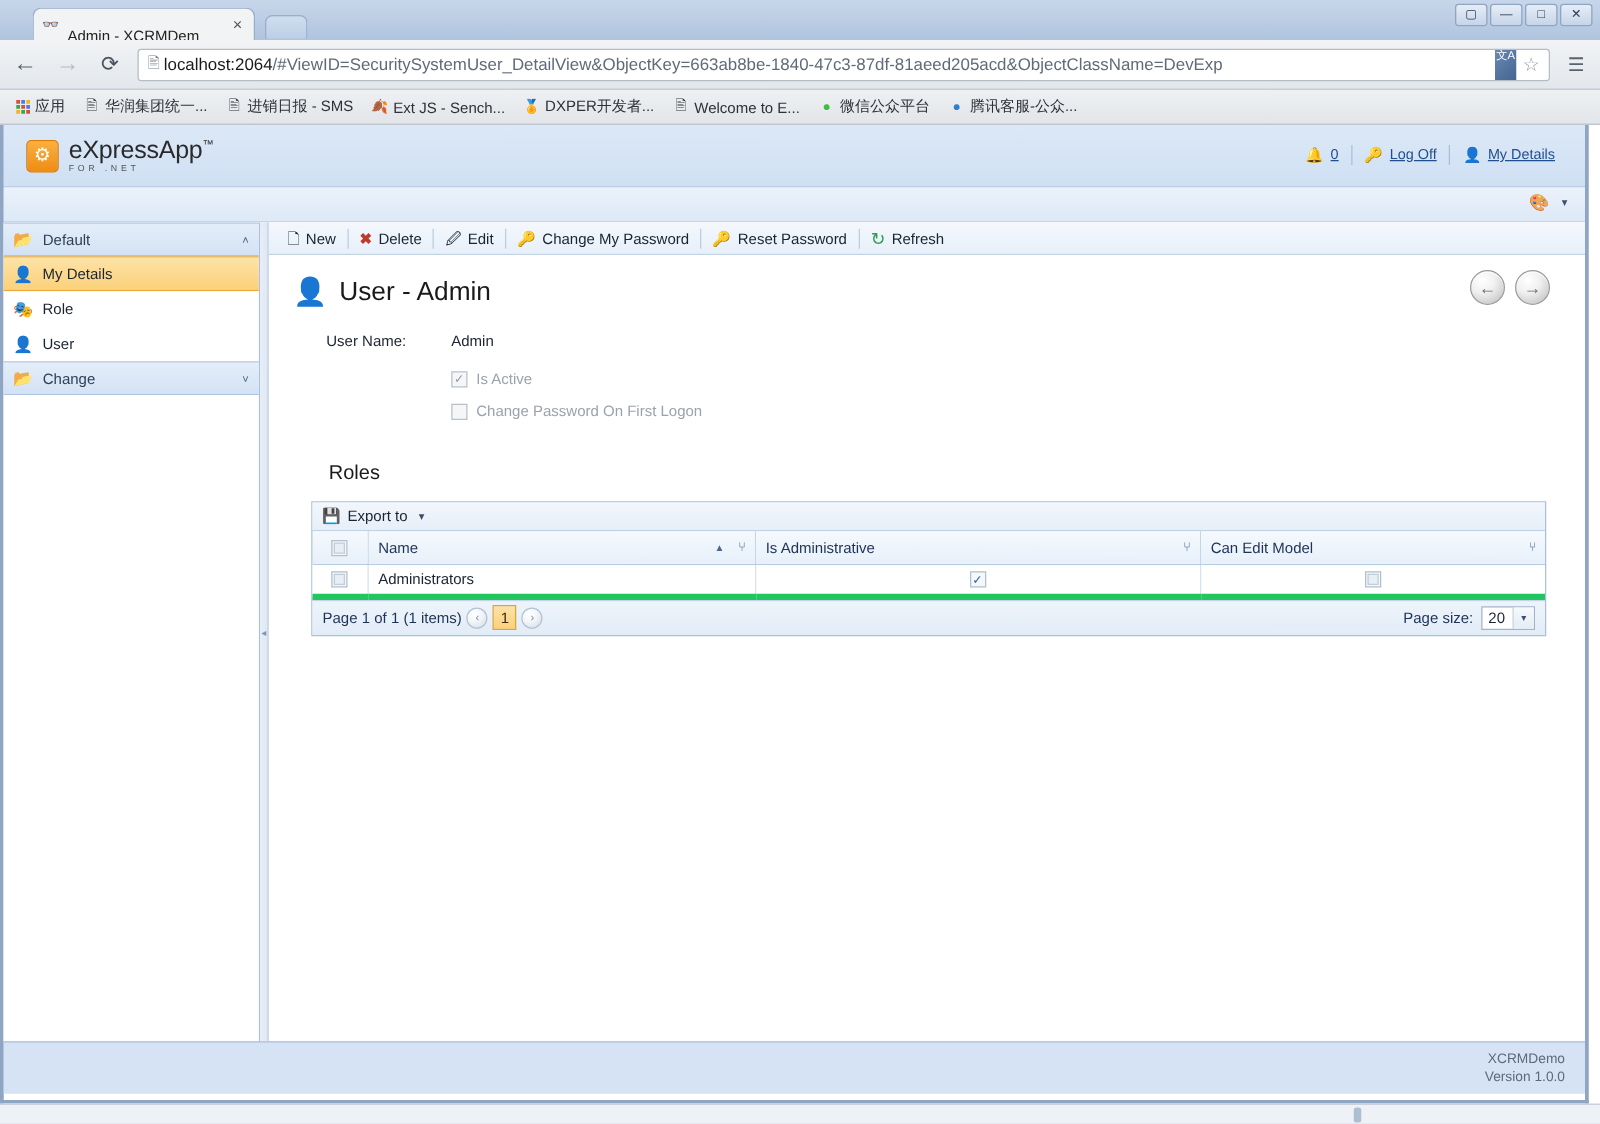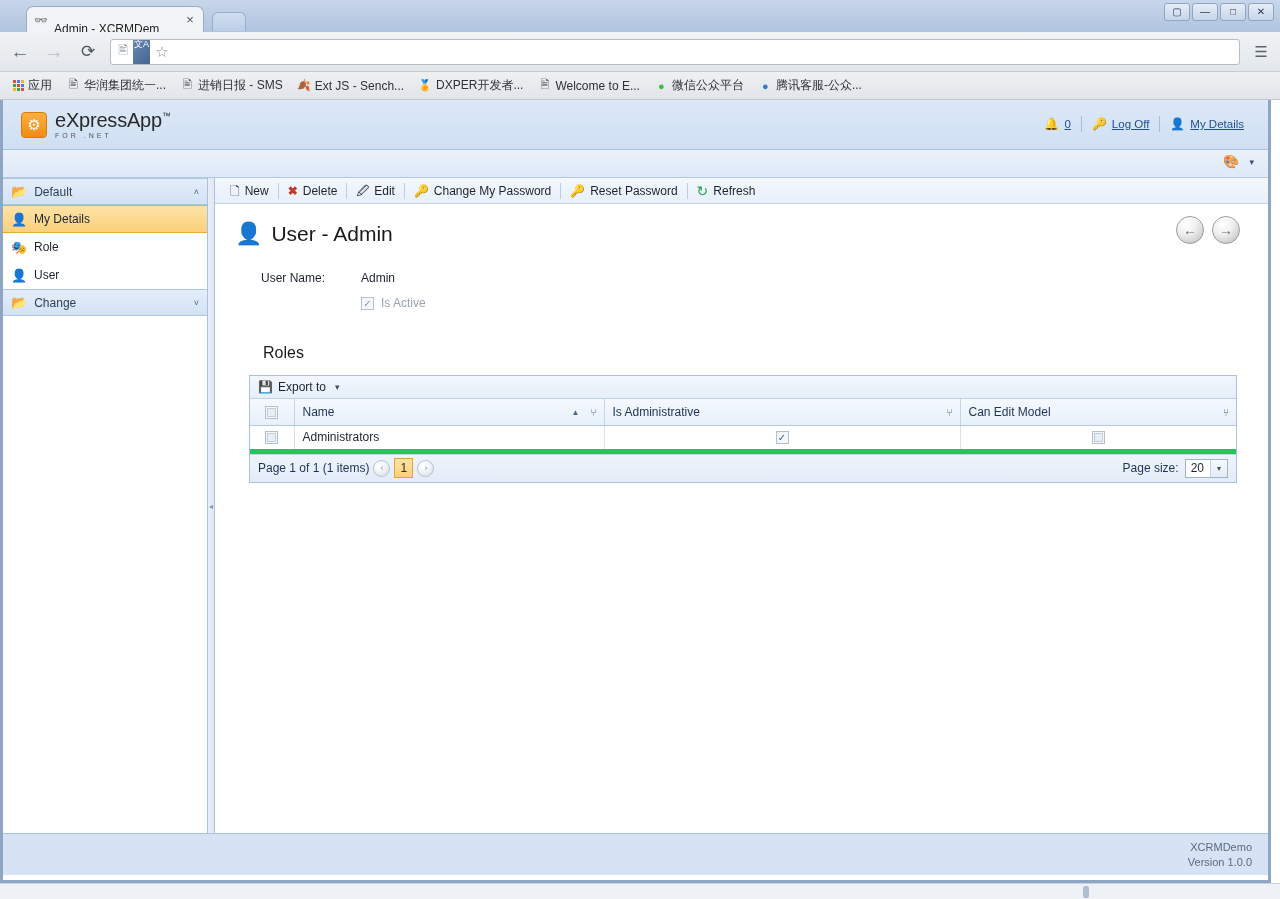--- a/index.html
+++ b/index.html
@@ -236,21 +236,21 @@
   .circ-btn {
     width: 28px; height: 28px; border-radius: 50%;
     background: radial-gradient(circle at 35% 28%, #ffffff 0%, #f0f0f0 40%, #b9b9b9 100%);
     border: 1px solid #9a9a9a;
     display: flex; align-items: center; justify-content: center;
     font-size: 14px; color: #6e6e6e; cursor: pointer;
     box-shadow: inset 0 1px 1px #fff;
   }
 
   #fields { margin-top: 20px; padding-left: 26px; }
-  .field-row { display: flex; align-items: center; height: 24px; }
+  .field-row { display: flex; align-items: flex-start; height: 24px; }
   .field-label { width: 100px; font-size: 12px; color: #1b2430; }
   .field-value { font-size: 12px; color: #1b2430; }
   .chk-row { display: flex; align-items: center; height: 26px; padding-left: 100px; }
   .chk {
     width: 13px; height: 13px; border: 1px solid #b9c2cc; background: #f4f6f8;
     display: inline-flex; align-items: center; justify-content: center;
     font-size: 10px; color: #8e98a3; margin-right: 7px; flex: 0 0 auto;
   }
   .chk-label { font-size: 12px; color: #9aa3ad; }
 
@@ -373,20 +373,21 @@
       <div class="wb">✕</div>
     </div>
   </div>
 
   <div id="navbar">
     <div class="nav-btn">←</div>
     <div class="nav-btn disabled">→</div>
     <div class="nav-btn" id="reload-btn">⟳</div>
     <div id="omnibox">
       <span id="page-icon">🖹</span>
+      <span id="url-text"><b>localhost:2064</b><span>/#ViewID=SecuritySystemUser_DetailView&amp;ObjectKey=663ab8be-1840-47c3-87df-81aeed205acd&amp;ObjectClassName=DevExp</span></span>
       <span id="translate-icon">文A</span>
       <span id="star-icon">☆</span>
     </div>
     <div id="menu-icon">☰</div>
   </div>
 
   <div id="bookmarks">
     <div class="bm">
       <span class="apps-grid">
         <i style="background:#d94f3d"></i>
@@ -544,20 +545,24 @@
             </div>
 
             <div id="fields">
               <div class="field-row">
                 <span class="field-label">User Name:</span>
                 <span class="field-value">Admin</span>
               </div>
               <div class="chk-row">
                 <span class="chk">✓</span>
                 <span class="chk-label">Is Active</span>
+              </div>
+              <div class="chk-row">
+                <span class="chk"></span>
+                <span class="chk-label">Change Password On First Logon</span>
               </div>
             </div>
 
             <div id="roles-section">
               <div id="roles-title">Roles</div>
 
               <div id="grid">
                 <div id="grid-toolbar">
                   <div id="export-btn">
                     <span class="eico">💾</span>

